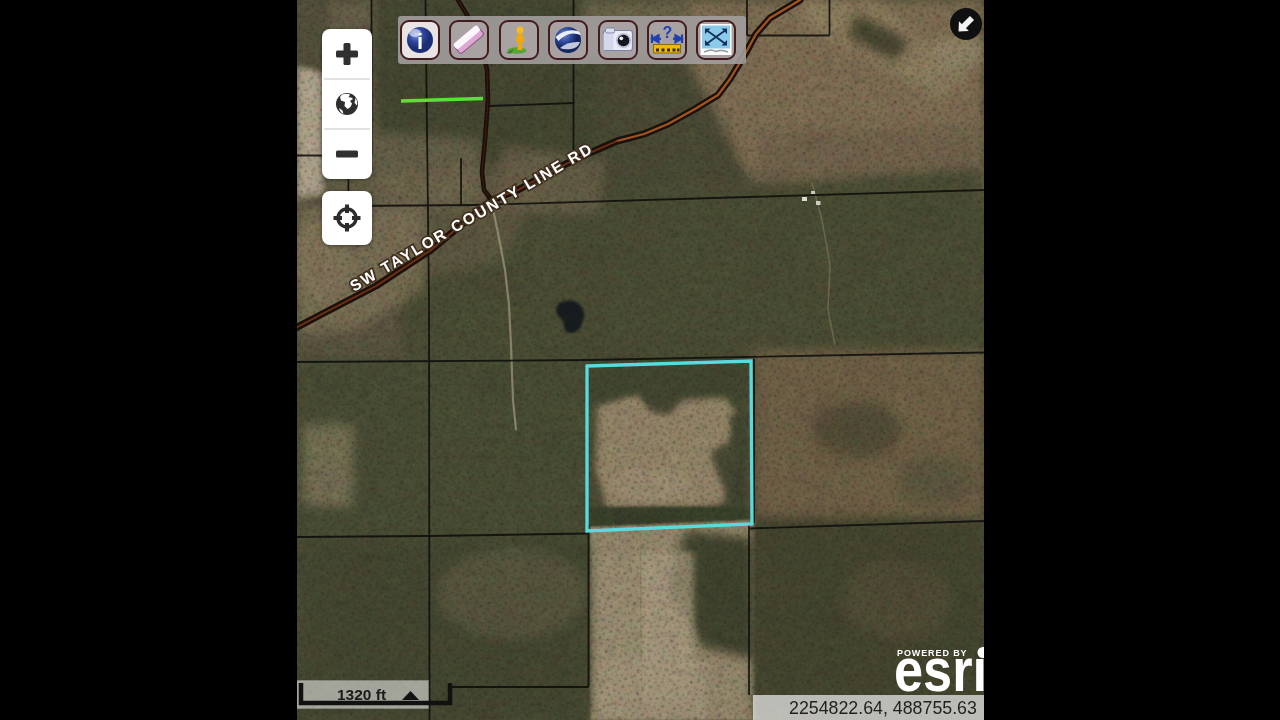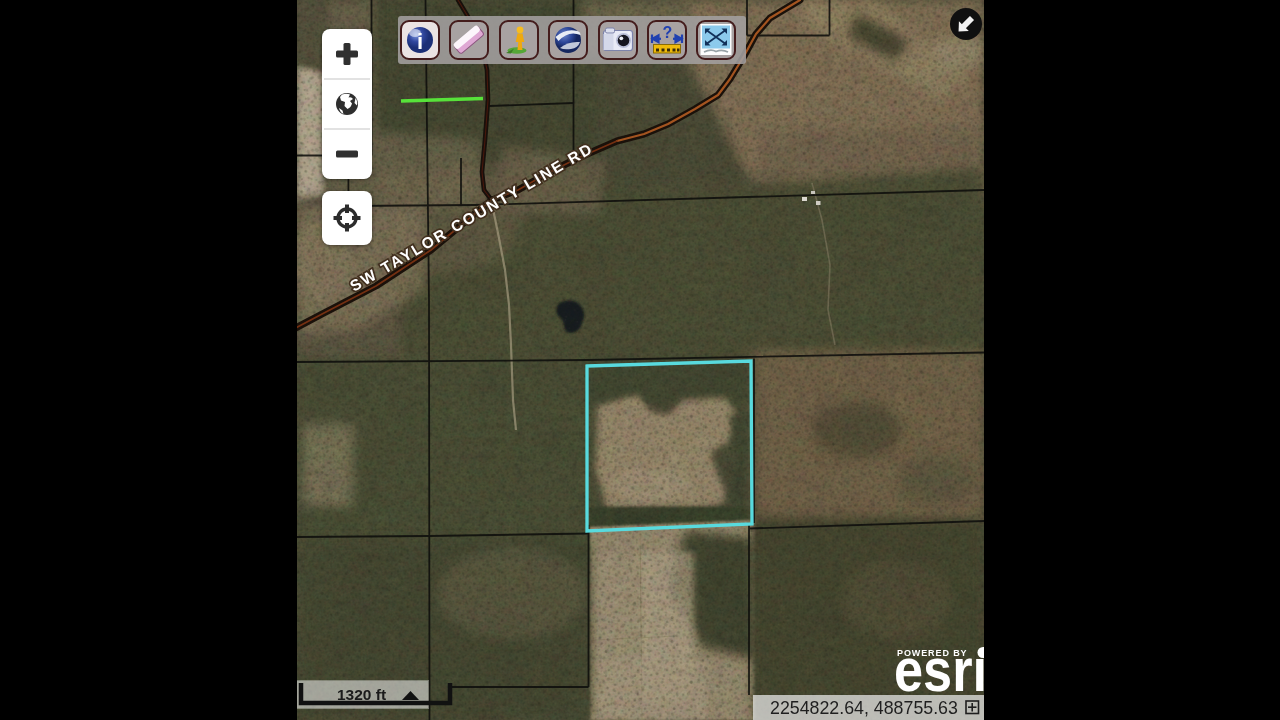--- a/index.html
+++ b/index.html
@@ -388,21 +388,21 @@
 
 <div class="ui" style="left:584px;top:644px;width:103px;height:52px;margin-left:13px;">
   <svg width="103" height="52">
     <text x="3" y="12" font-size="9" font-weight="bold" letter-spacing="0.9" fill="#fff" font-family="'Liberation Sans',sans-serif">POWERED BY</text>
     <circle cx="89" cy="8.5" r="5.5" fill="#fff"></circle>
     <text x="0" y="47" font-size="62" font-weight="bold" fill="#fff" textLength="93" lengthAdjust="spacingAndGlyphs" font-family="'Liberation Sans',sans-serif">esrı</text>
   </svg>
 </div>
 
 
-<div class="ui" style="left:456px;top:694.5px;width:231px;height:25.5px;background:rgba(235,235,235,0.72);">
+<div class="ui" style="left:456px;top:694.5px;width:231px;height:25.5px;background:rgba(235,235,235,0.72);padding-left:19px;">
   <svg width="231" height="25.5">
     <text x="17" y="19" font-size="17.8" fill="#1f1f1f" font-family="'Liberation Sans',sans-serif">2254822.64, 488755.63</text>
     <rect x="213" y="6" width="12.5" height="12.5" fill="none" stroke="#1f1f1f" stroke-width="1.6"></rect>
     <line x1="219.2" y1="8" x2="219.2" y2="16.5" stroke="#1f1f1f" stroke-width="1.6"></line>
     <line x1="215" y1="12.2" x2="223.5" y2="12.2" stroke="#1f1f1f" stroke-width="1.6"></line>
   </svg>
 </div>
 
 </div>
 

